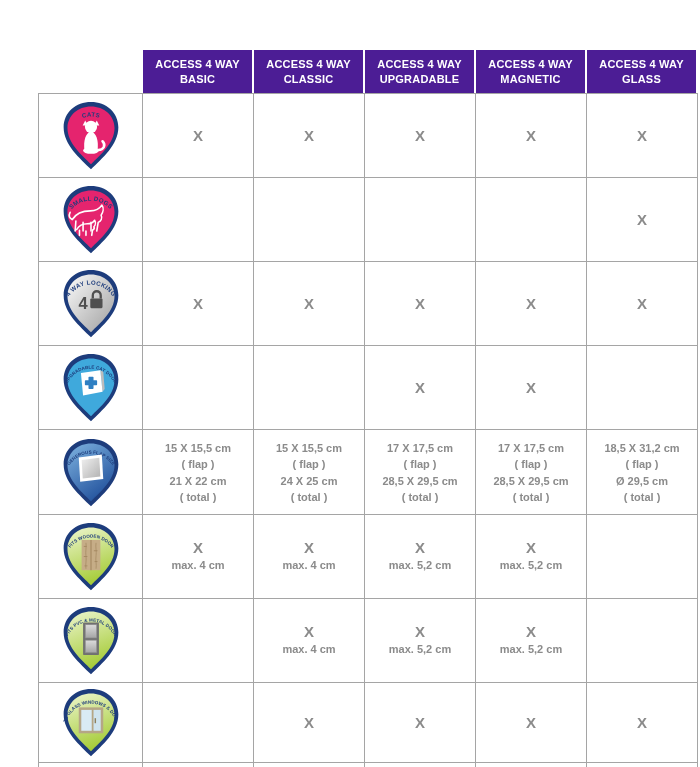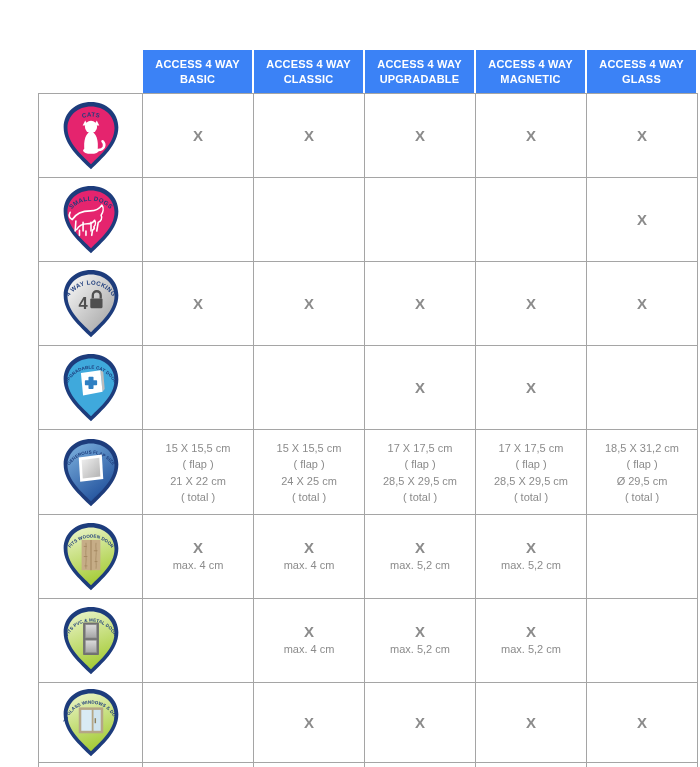--- a/index.html
+++ b/index.html
@@ -1,29 +1,29 @@
 <!DOCTYPE html>
 <html><head>
 <meta charset="utf-8">
 <style>
   html,body{margin:0;padding:0;background:#fff;}
   .page{position:relative;width:700px;height:767px;background:#ffffff;overflow:hidden;
         font-family:"Liberation Sans",sans-serif;}
   
-  .hdr{position:absolute;top:50px;height:43px;width:109px;background:#3b82f6;color:#fff;
+  .hdr{position:absolute;top:50px;height:43px;width:109px;background:#4c1d95;color:#fff;
        display:flex;align-items:center;justify-content:center;text-align:center;
        font-size:11px;font-weight:bold;letter-spacing:0.2px;line-height:1.35;white-space:pre-line;}
   .h0{left:143px}.h1{left:254px}.h2{left:365px}.h3{left:476px}.h4{left:587px}
   
   table.grid{position:absolute;left:38px;top:93px;border-collapse:collapse;table-layout:fixed;}
   table.grid td{border:1px solid #a5a5a5;padding:0;text-align:center;vertical-align:middle;background:#fff;}
   col.c-icon{width:104px} col.c-data{width:111px}
   tr.r{height:84px} tr.r-flap{height:85px} tr.r-last{height:80px} tr.r-sliver{height:40px}
   .mark{font-weight:bold;font-size:15px;color:#8b8b8b;line-height:1.15;}
-  .note{font-weight:normal;font-size:11px;color:#8b8b8b;line-height:1.5;white-space:pre-line;margin-top:1px;}
+  .note{font-weight:bold;font-size:11px;color:#8b8b8b;line-height:1.5;white-space:pre-line;margin-top:1px;}
   .mark:empty,.note:empty{display:none;}
   svg.pin{width:72px;height:75px;vertical-align:middle;}
   svg text{font-family:"Liberation Sans",sans-serif;}
   .curve{font-weight:bold;fill:#1d3c7c;text-anchor:middle;letter-spacing:0.4px;}
   .curve-a{font-size:8.5px;} .curve-b{font-size:6.3px;letter-spacing:0.1px;}
   .g4{font-size:23px;font-weight:bold;fill:#4f4f4f;text-anchor:middle;}
 </style>
 </head>
 <body>
 

